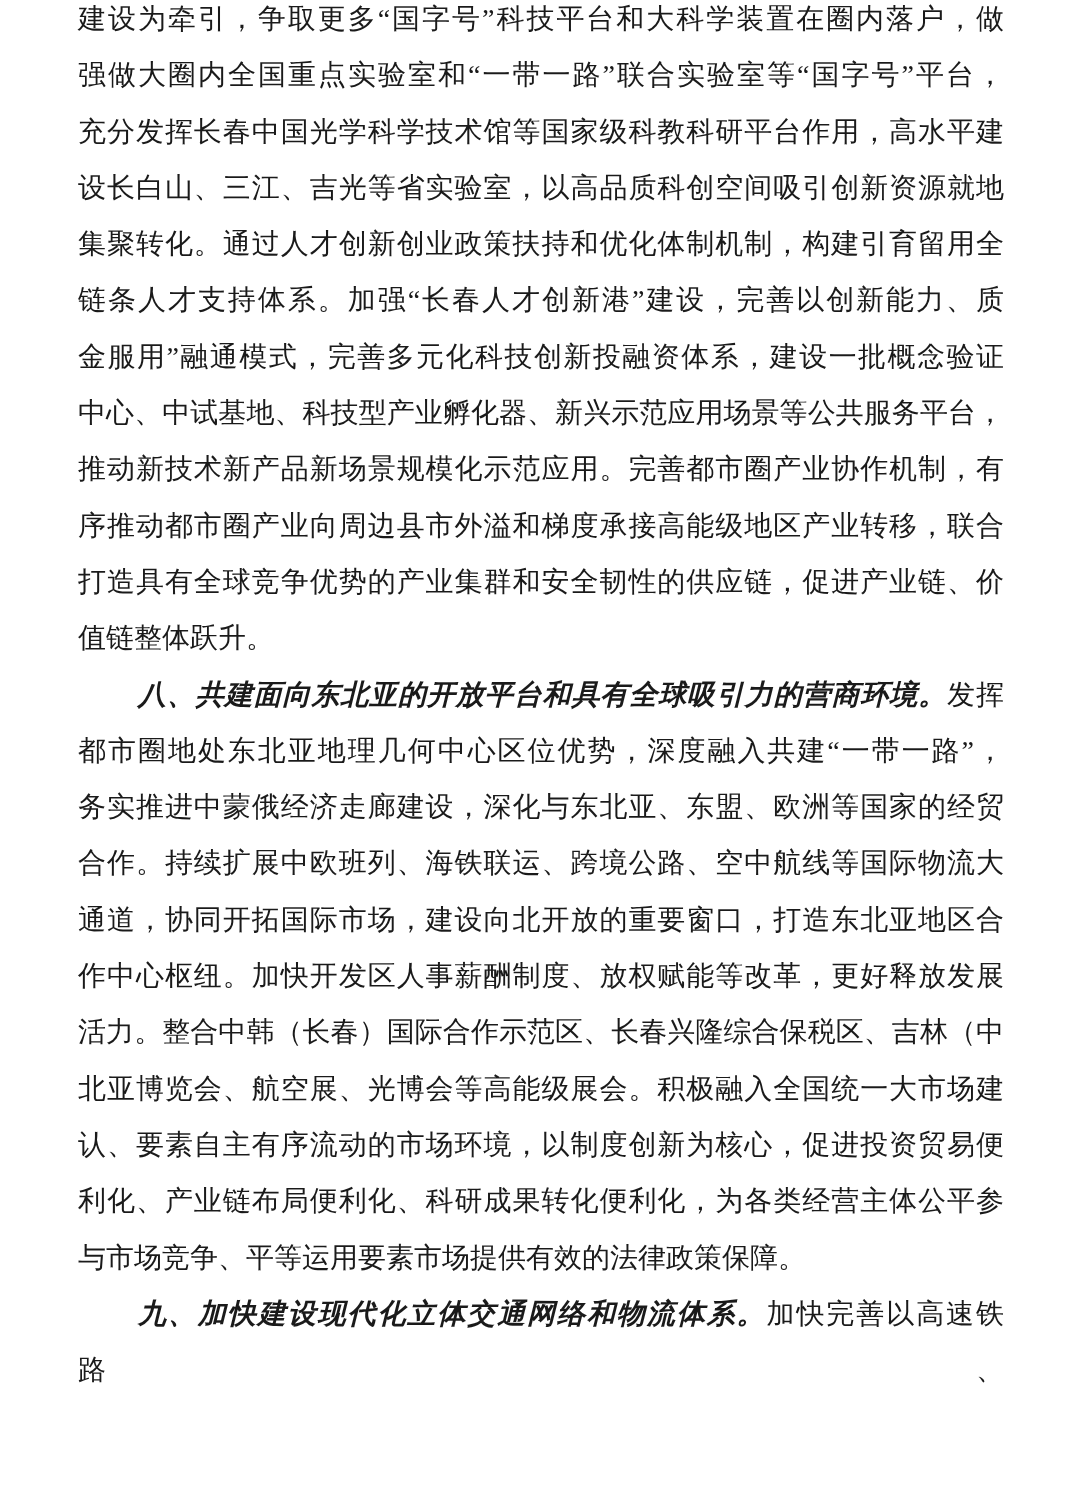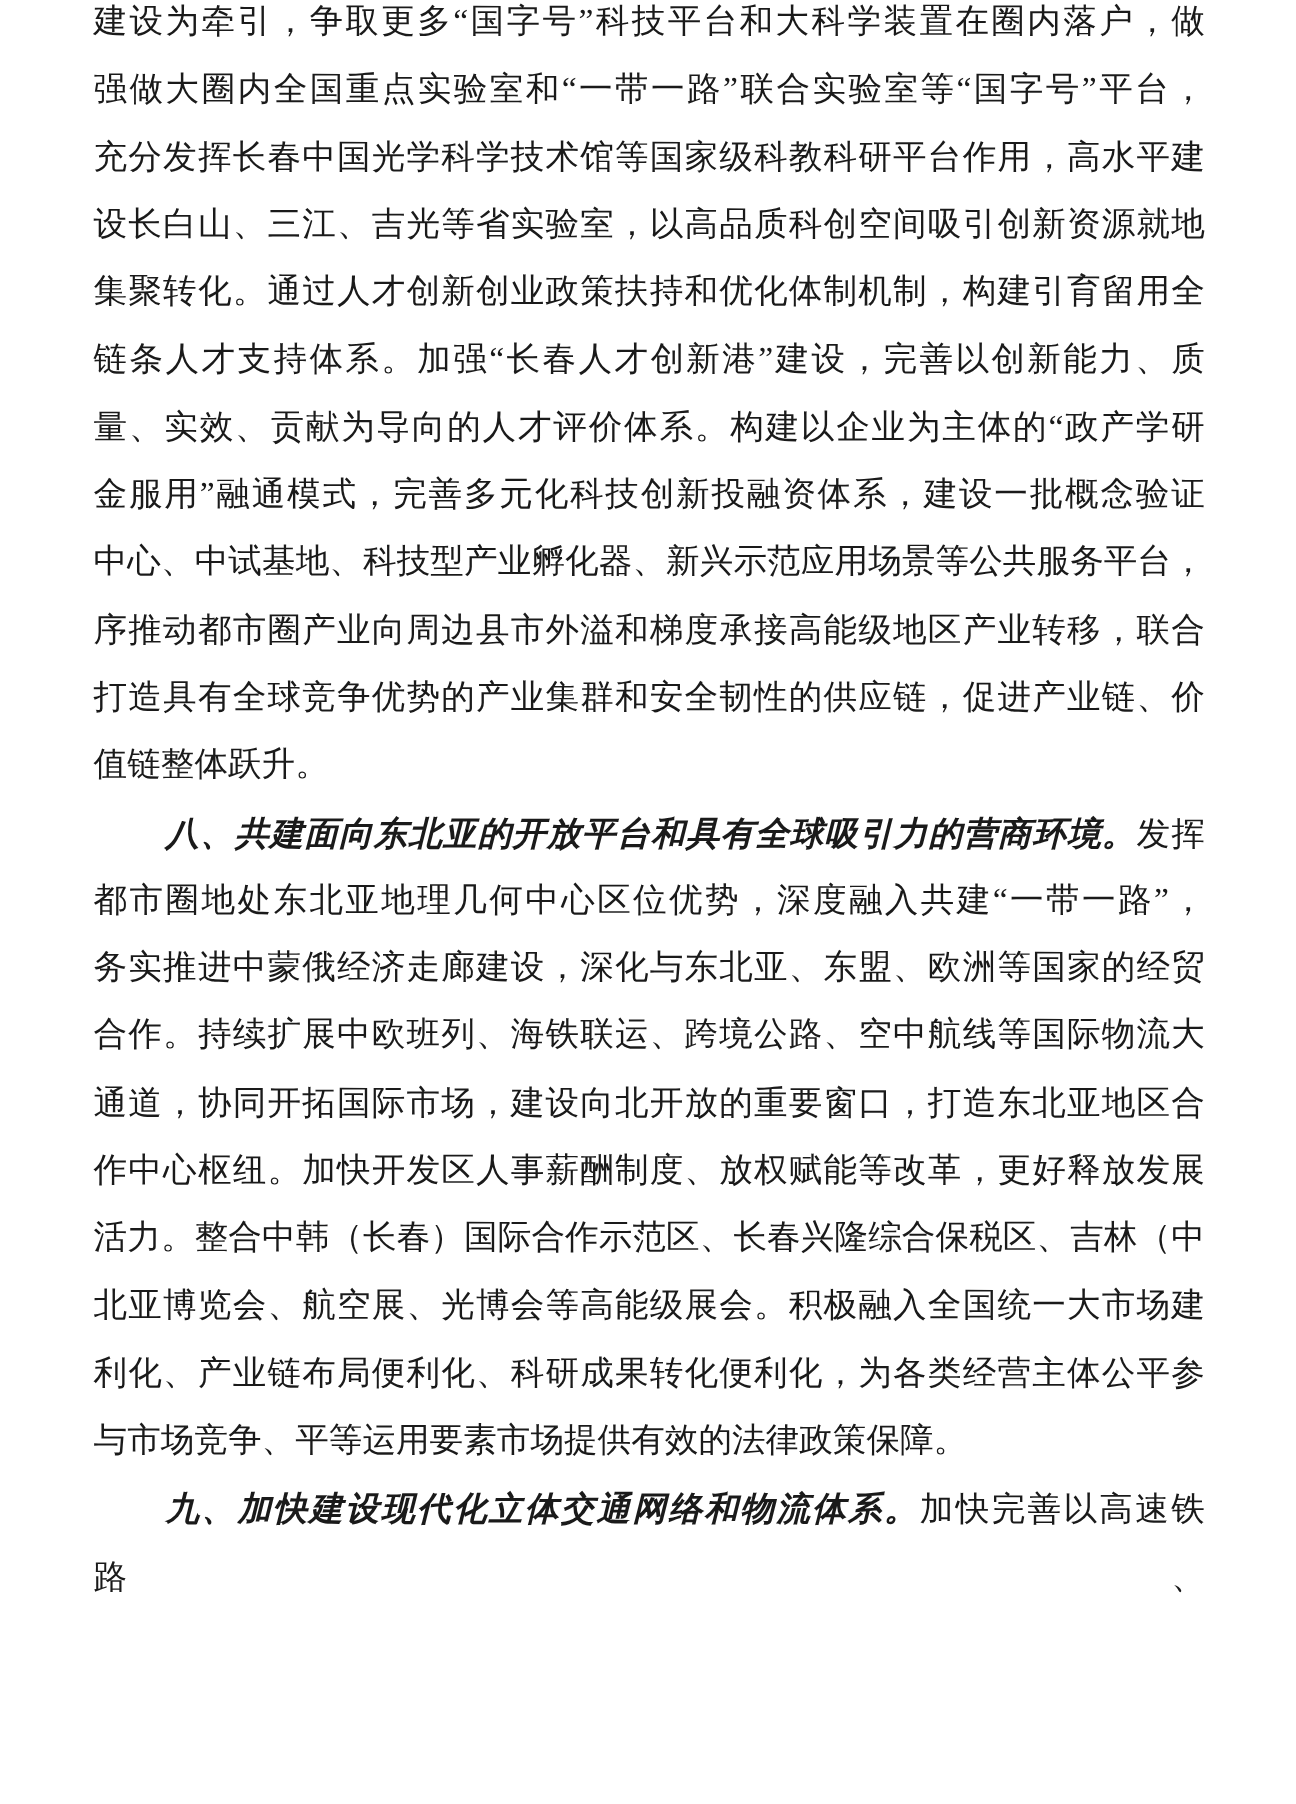--- a/index.html
+++ b/index.html
@@ -43,33 +43,34 @@
 </head>
 <body>
 
 <div class="doc">
   <div class="line">建设为牵引，争取更多“国字号”科技平台和大科学装置在圈内落户，做</div>
   <div class="line">强做大圈内全国重点实验室和“一带一路”联合实验室等“国字号”平台，</div>
   <div class="line">充分发挥长春中国光学科学技术馆等国家级科教科研平台作用，高水平建</div>
   <div class="line">设长白山、三江、吉光等省实验室，以高品质科创空间吸引创新资源就地</div>
   <div class="line">集聚转化。通过人才创新创业政策扶持和优化体制机制，构建引育留用全</div>
   <div class="line">链条人才支持体系。加强“长春人才创新港”建设，完善以创新能力、质</div>
-  <div class="line">量、实效、贡献为导向的人才评价体系。构建以企业为主体的“政产学研</div>
   <div class="line">金服用”融通模式，完善多元化科技创新投融资体系，建设一批概念验证</div>
   <div class="line">中心、中试基地、科技型产业孵化器、新兴示范应用场景等公共服务平台，</div>
+  <div class="line">推动新技术新产品新场景规模化示范应用。完善都市圈产业协作机制，有</div>
   <div class="line">序推动都市圈产业向周边县市外溢和梯度承接高能级地区产业转移，联合</div>
   <div class="line">打造具有全球竞争优势的产业集群和安全韧性的供应链，促进产业链、价</div>
   <div class="line short">值链整体跃升。</div>
 
   <div class="line indent"><span class="b">八、共建面向东北亚的开放平台和具有全球吸引力的营商环境。</span><span>发挥</span></div>
 
   <div class="line">都市圈地处东北亚地理几何中心区位优势，深度融入共建“一带一路”，</div>
   <div class="line">务实推进中蒙俄经济走廊建设，深化与东北亚、东盟、欧洲等国家的经贸</div>
   <div class="line">合作。持续扩展中欧班列、海铁联运、跨境公路、空中航线等国际物流大</div>
   <div class="line">通道，协同开拓国际市场，建设向北开放的重要窗口，打造东北亚地区合</div>
   <div class="line">作中心枢纽。加快开发区人事薪酬制度、放权赋能等改革，更好释放发展</div>
   <div class="line">活力。整合中韩（长春）国际合作示范区、长春兴隆综合保税区、吉林（中</div>
   <div class="line">北亚博览会、航空展、光博会等高能级展会。积极融入全国统一大市场建</div>
+  <div class="line">认、要素自主有序流动的市场环境，以制度创新为核心，促进投资贸易便</div>
   <div class="line">利化、产业链布局便利化、科研成果转化便利化，为各类经营主体公平参</div>
   <div class="line short">与市场竞争、平等运用要素市场提供有效的法律政策保障。</div>
 
   <div class="line indent"><span class="b">九、加快建设现代化立体交通网络和物流体系。</span><span>加快完善以高速铁路、</span></div>
 </div>
 
 </body></html>

